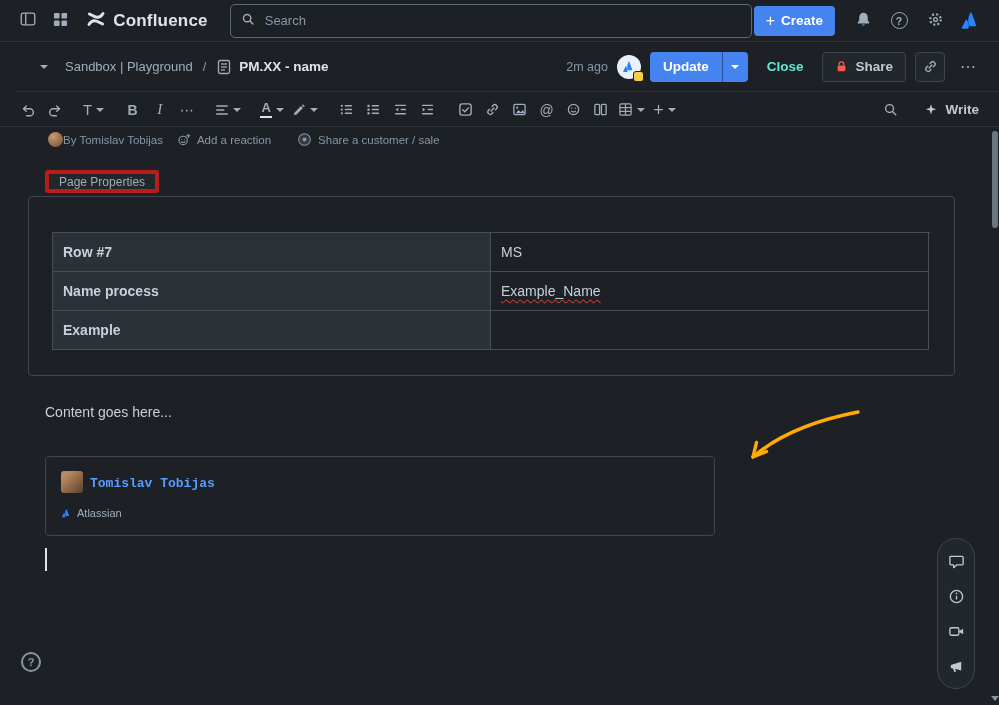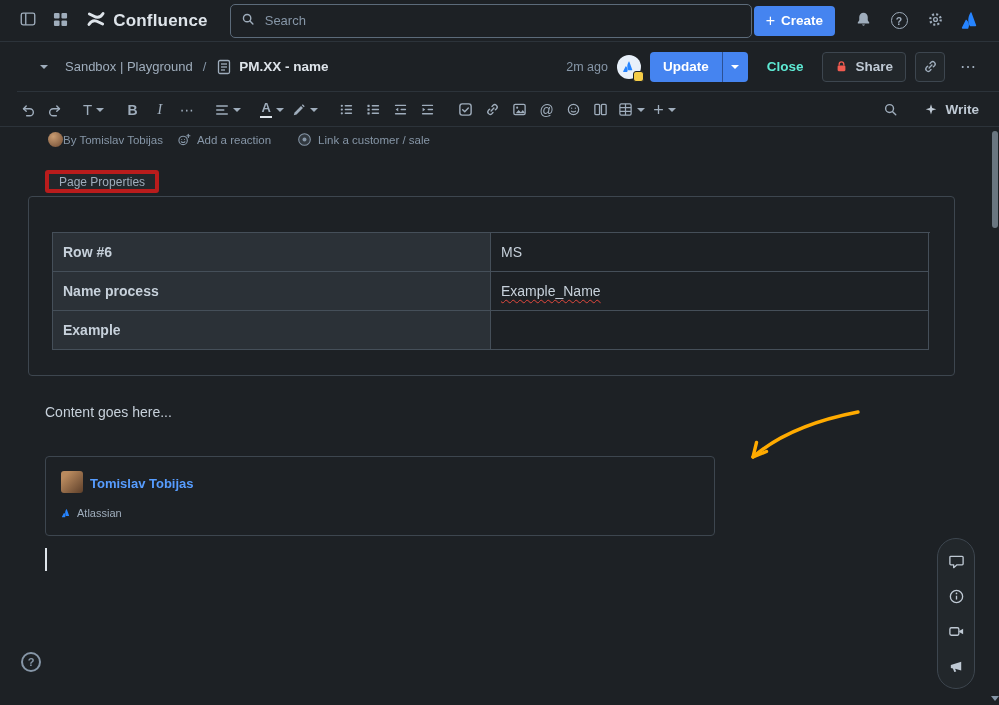--- a/index.html
+++ b/index.html
@@ -146,21 +146,21 @@
 
   .card {
     position:absolute; top:456px; left:45px; width:670px; height:80px;
     border:1px solid #3d464f; border-radius:4px; background:#1d2125;
   }
   .card-avatar {
     position:absolute; top:14px; left:15px; width:22px; height:22px;
     border-radius:3px; background:linear-gradient(135deg,#b98a5e 20%,#5d3f2a);
   }
   .card-name { position:absolute; top:19px; left:44px; font-size:13px;
-    font-weight:700; color:#579dff; text-decoration:none; }
+    font-weight:700; color:#579dff; text-decoration:none;font-family:Liberation Mono, monospace; }
   .card-org { position:absolute; top:50px; left:15px; display:flex;
     align-items:center; gap:5px; font-size:11px; color:#9fadbc; }
 
   .caret { position:absolute; top:548px; left:45px; width:1.5px; height:23px; background:#dee4ea; }
 
   .help-fab {
     position:absolute; left:21px; top:652px; width:20px; height:20px;
     border:2px solid #8696a7; border-radius:50%; background:transparent;
     color:#8696a7; font-size:11px; font-weight:700;
     display:flex; align-items:center; justify-content:center; padding:0;
@@ -470,31 +470,31 @@
           <line x1="13" y1="1.5" x2="13" y2="5"></line>
           <line x1="11.2" y1="3.2" x2="14.8" y2="3.2"></line>
       </svg>
       <span>Add a reaction</span>
     </button>
     <button class="grp" style="margin-left:14px">
       <svg width="15" height="15" viewBox="0 0 16 16">
         <circle cx="8" cy="8" r="6.2" fill="#31383f" stroke="#8696a7" stroke-width="1.1"></circle>
         <circle cx="8" cy="8" r="2.1" fill="#8696a7"></circle>
       </svg>
-      <span>Link a customer / sale</span>
+      <span>Share a customer / sale</span>
     </button>
   </div>
 
   <div class="chip">Page Properties</div>
 
   <div class="panel"></div>
 
   <div class="ptable">
     <div class="prow">
-      <div class="pcell key">Row #6</div>
+      <div class="pcell key">Row #7</div>
       <div class="pcell val">
         <span>MS</span>
       </div>
     </div>
     <div class="prow">
       <div class="pcell key">Name process</div>
       <div class="pcell val">
         <span class="misspell">Example_Name</span>
       </div>
     </div>

